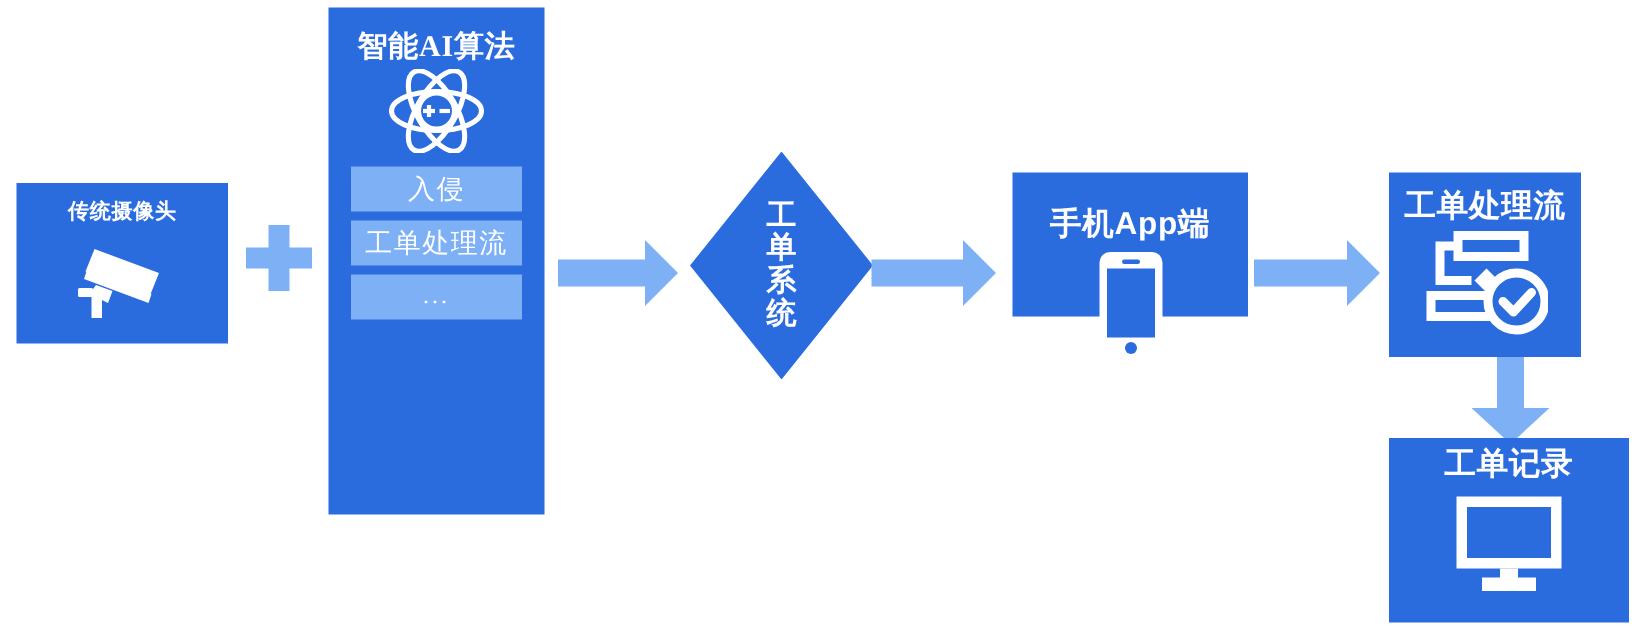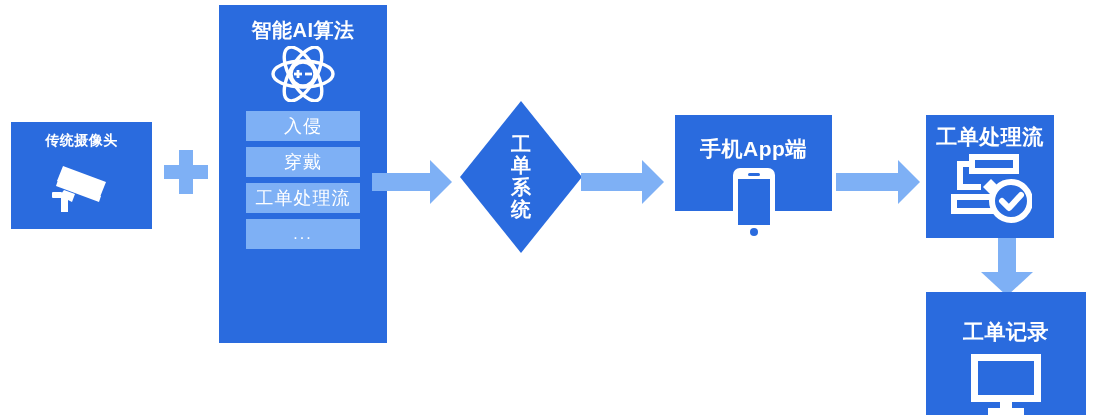--- a/index.html
+++ b/index.html
@@ -68,23 +68,24 @@
     position: absolute;
     left: 15px; top: 0;
     width: 14px; height: 44px;
     background: #7EB0F5;
   }
 
   
   #ai-node {
     left: 219px;
     top: 5px;
-    width: 168px;
+    width: 144px;
     height: 338px;
     padding-top: 12px;
+    font-family: Liberation Serif, serif;
   }
   #ai-node .node-title { font-size: 20px; }
   #ai-node .icon-wrap { margin-top: 2px; }
   #ai-tag-list {
     margin-top: 9px;
     width: 100%;
     display: flex;
     flex-direction: column;
     align-items: center;
     gap: 6px;
@@ -202,21 +203,21 @@
   }
   #workflow-node .node-title { font-size: 21px; }
   #workflow-node .icon-wrap { margin-top: 2px; }
 
   
   #record-node {
     left: 926px;
     top: 292px;
     width: 160px;
     height: 123px;
-    padding-top: 26px;
+    padding-top: 3px;
   }
   #record-node .node-title { font-size: 21px; }
   #record-node .icon-wrap { margin-top: 4px; }
 </style>
 </head>
 <body>
 
 <div id="canvas">
 
   <div class="node" id="camera-node">
@@ -248,21 +249,20 @@
         <circle cx="33" cy="28" r="12" fill="#2A6BDE"></circle>
         <g stroke-width="2.8" stroke-linecap="butt">
           <line x1="24" y1="28" x2="32" y2="28"></line>
           <line x1="28" y1="24" x2="28" y2="32"></line>
           <line x1="35" y1="28" x2="42" y2="28"></line>
         </g>
       </svg>
     </div>
     <div id="ai-tag-list">
       <div class="ai-tag">入侵</div>
-      <div class="ai-tag">穿戴</div>
       <div class="ai-tag">工单处理流</div>
       <div class="ai-tag ellipsis">...</div>
     </div>
   </div>
 
   <div class="arrow-right" id="arrow-1">
     <div class="shaft"></div>
     <div class="head"></div>
   </div>
 

